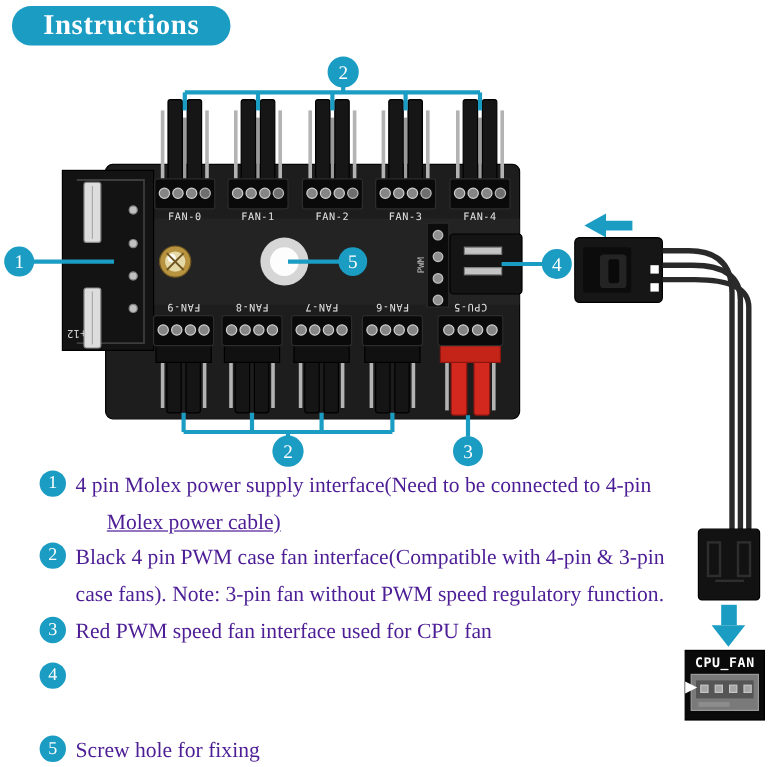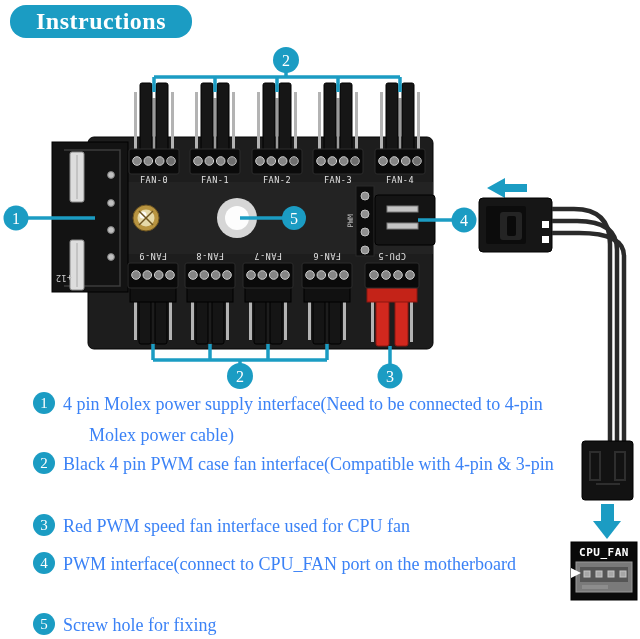--- a/index.html
+++ b/index.html
@@ -14,23 +14,23 @@
     letter-spacing:0.5px;
   }
   .diagram{position:absolute;left:0;top:0;}
   .ilist{position:absolute;left:0;top:0;width:640px;}
   .item{position:absolute;left:33px;display:flex;align-items:flex-start;}
   .num{
     flex:0 0 auto;width:22px;height:22px;border-radius:50%;
     background:#1b9cc3;color:#fff;font-size:15px;line-height:22px;
     text-align:center;margin-top:3px;
   }
-  .itext{margin-left:8px;font-size:18px;color:#3b82f6;line-height:31px;white-space:nowrap;}
+  .itext{margin-left:8px;font-size:18px;color:#4c1d95;line-height:31px;white-space:nowrap;}
   .cont{white-space:nowrap;}
-  .indent1{padding-left:26px;}
+  .indent1{padding-left:26px;text-decoration:underline;}
 </style>
 </head>
 <body>
 
 <svg class="diagram" width="640" height="640" viewBox="0 0 640 640">
   <defs>
 
     <g id="tconn">
       <rect x="-20" y="92" width="3" height="58" fill="#b3b3b3"></rect>
       <rect x="17" y="92" width="3" height="58" fill="#b3b3b3"></rect>
@@ -246,32 +246,32 @@
     <span class="num">1</span>
     <div class="itext">
       <div>4 pin Molex power supply interface(Need to be connected to 4-pin</div>
       <div class="cont indent1">Molex power cable)</div>
     </div>
   </div>
   <div class="item" style="top:449px">
     <span class="num">2</span>
     <div class="itext">
       <div>Black 4 pin PWM case fan interface(Compatible with 4-pin &amp; 3-pin</div>
+      <div class="cont">case fans). Note: 3-pin fan without PWM speed regulatory function.</div>
     </div>
   </div>
   <div class="item" style="top:511px">
     <span class="num">3</span>
     <div class="itext">
       <div>Red PWM speed fan interface used for CPU fan</div>
     </div>
   </div>
   <div class="item" style="top:549px">
     <span class="num">4</span>
     <div class="itext">
-      <div>PWM interface(connect to CPU_FAN port on the motherboard</div>
     </div>
   </div>
   <div class="item" style="top:610px">
     <span class="num">5</span>
     <div class="itext">
       <div>Screw hole for fixing</div>
     </div>
   </div>
 </div>
 

